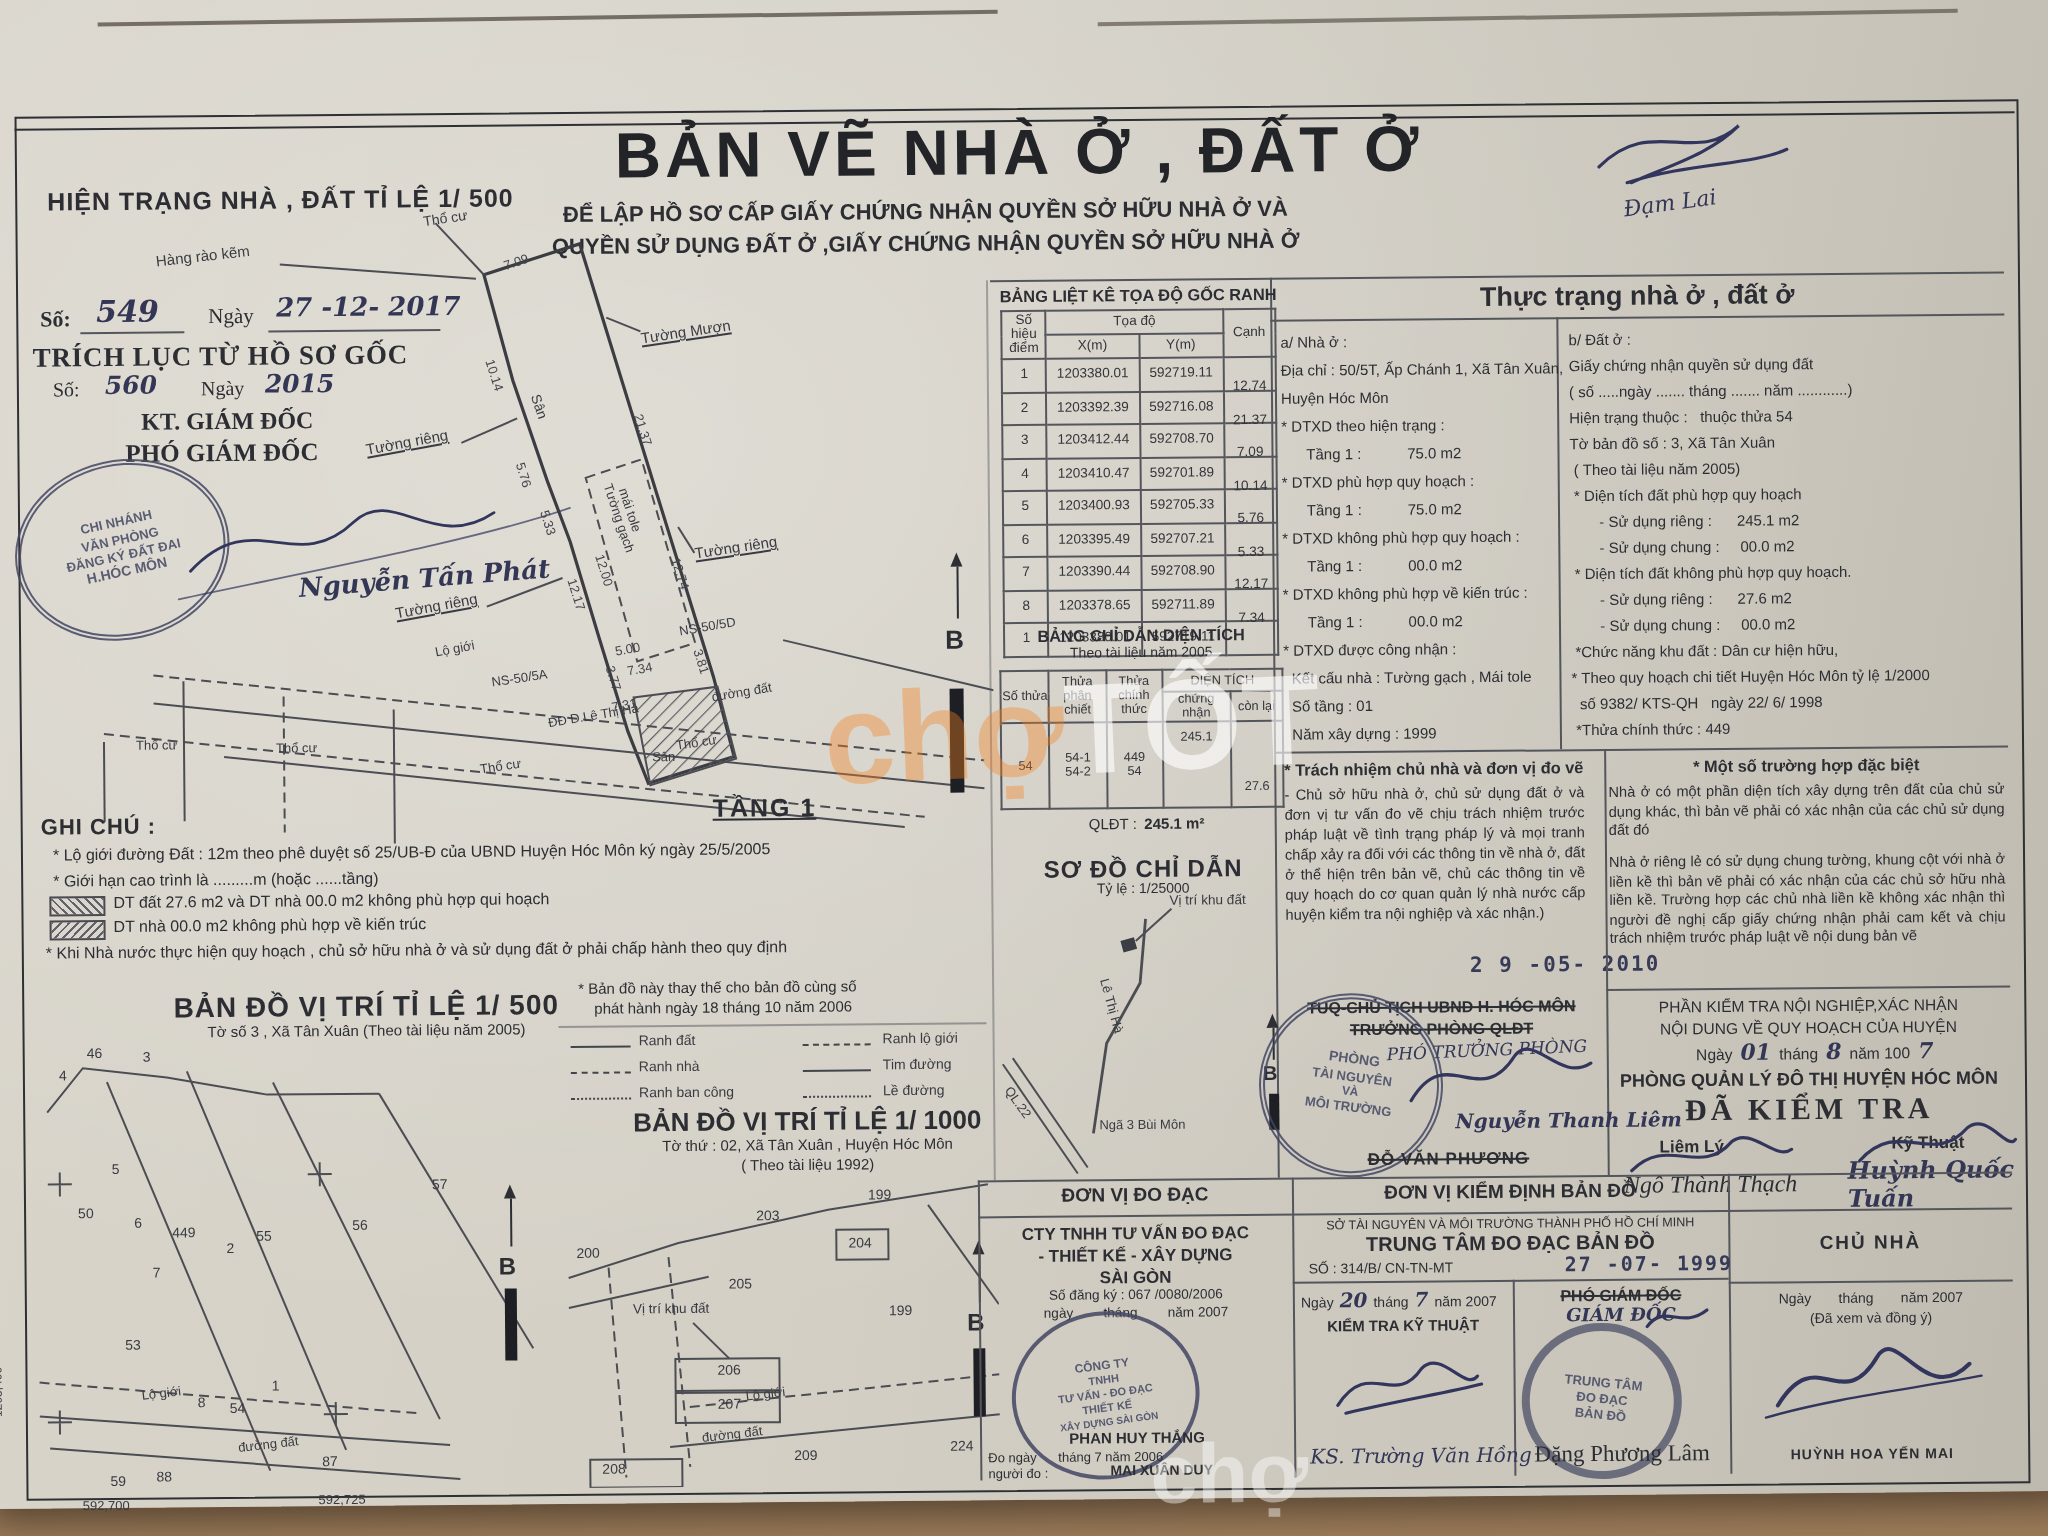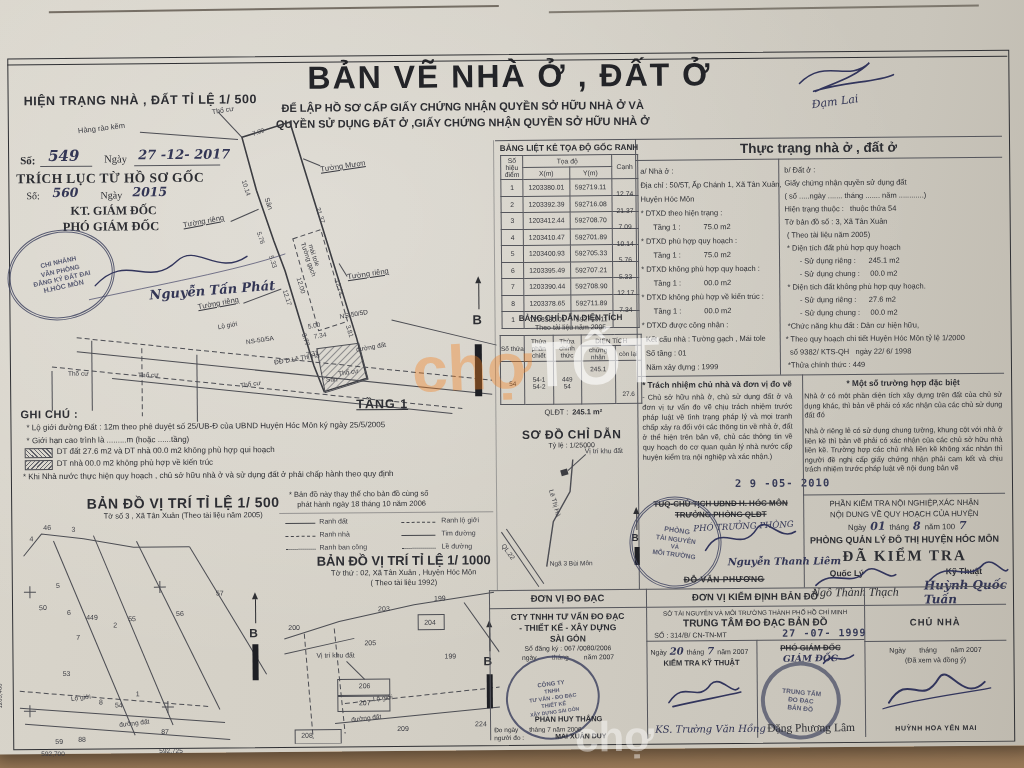--- a/index.html
+++ b/index.html
@@ -357,21 +357,21 @@
   <div class="abs" style="left:826px;top:531px;width:176px;font-size:7.8px;display:flex;align-items:baseline;gap:4px;justify-content:center;">
     <span>Ngày</span>
     <span class="hand b" style="font-size:11px;">01</span>
     <span>tháng</span>
     <span class="hand b" style="font-size:11px;">8</span>
     <span>năm 100</span>
       <span class="hand b" style="font-size:11px;">7</span>
   </div>
   <div class="abs c b" style="left:812px;top:546px;width:198px;font-size:9px;">PHÒNG QUẢN LÝ ĐÔ THỊ HUYỆN HÓC MÔN</div>
   <div class="abs c b" style="left:812px;top:559px;width:198px;font-size:15px;letter-spacing:2px;font-family:'Liberation Serif',serif;">ĐÃ KIỂM TRA</div>
-  <div class="abs b" style="left:836px;top:579px;font-size:8.5px;">Quốc Lý</div>
+  <div class="abs b" style="left:836px;top:579px;font-size:8.5px;">Liêm Lý</div>
   <div class="abs b" style="left:952px;top:578px;font-size:8.5px;">Kỹ Thuật</div>
   <svg class="sig" style="left:818px;top:576px;" width="86" height="26" viewBox="0 0 86 26">
     <path d="M4,20 C22,2 38,24 54,6 C64,-2 76,16 84,10"></path>
   </svg>
   <svg class="sig" style="left:930px;top:570px;" width="86" height="28" viewBox="0 0 86 28">
     <path d="M6,22 C26,0 42,26 60,6 C70,-2 80,18 84,12"></path>
   </svg>
   <div class="abs serif" style="left:818px;top:596px;font-size:12px;font-style:italic;">Ngô Thành Thạch</div>
   <div class="abs hand b" style="left:930px;top:590px;font-size:12px;">Huỳnh Quốc Tuấn</div>
 

